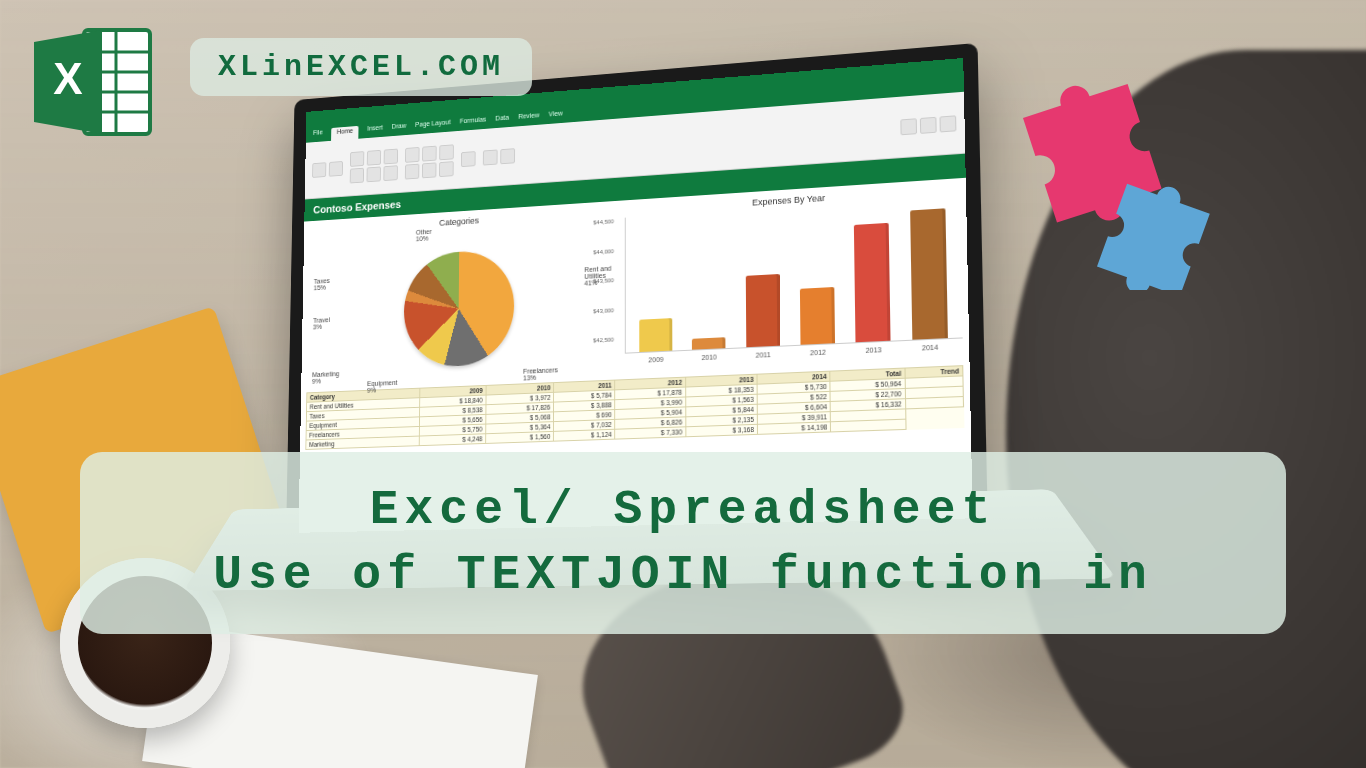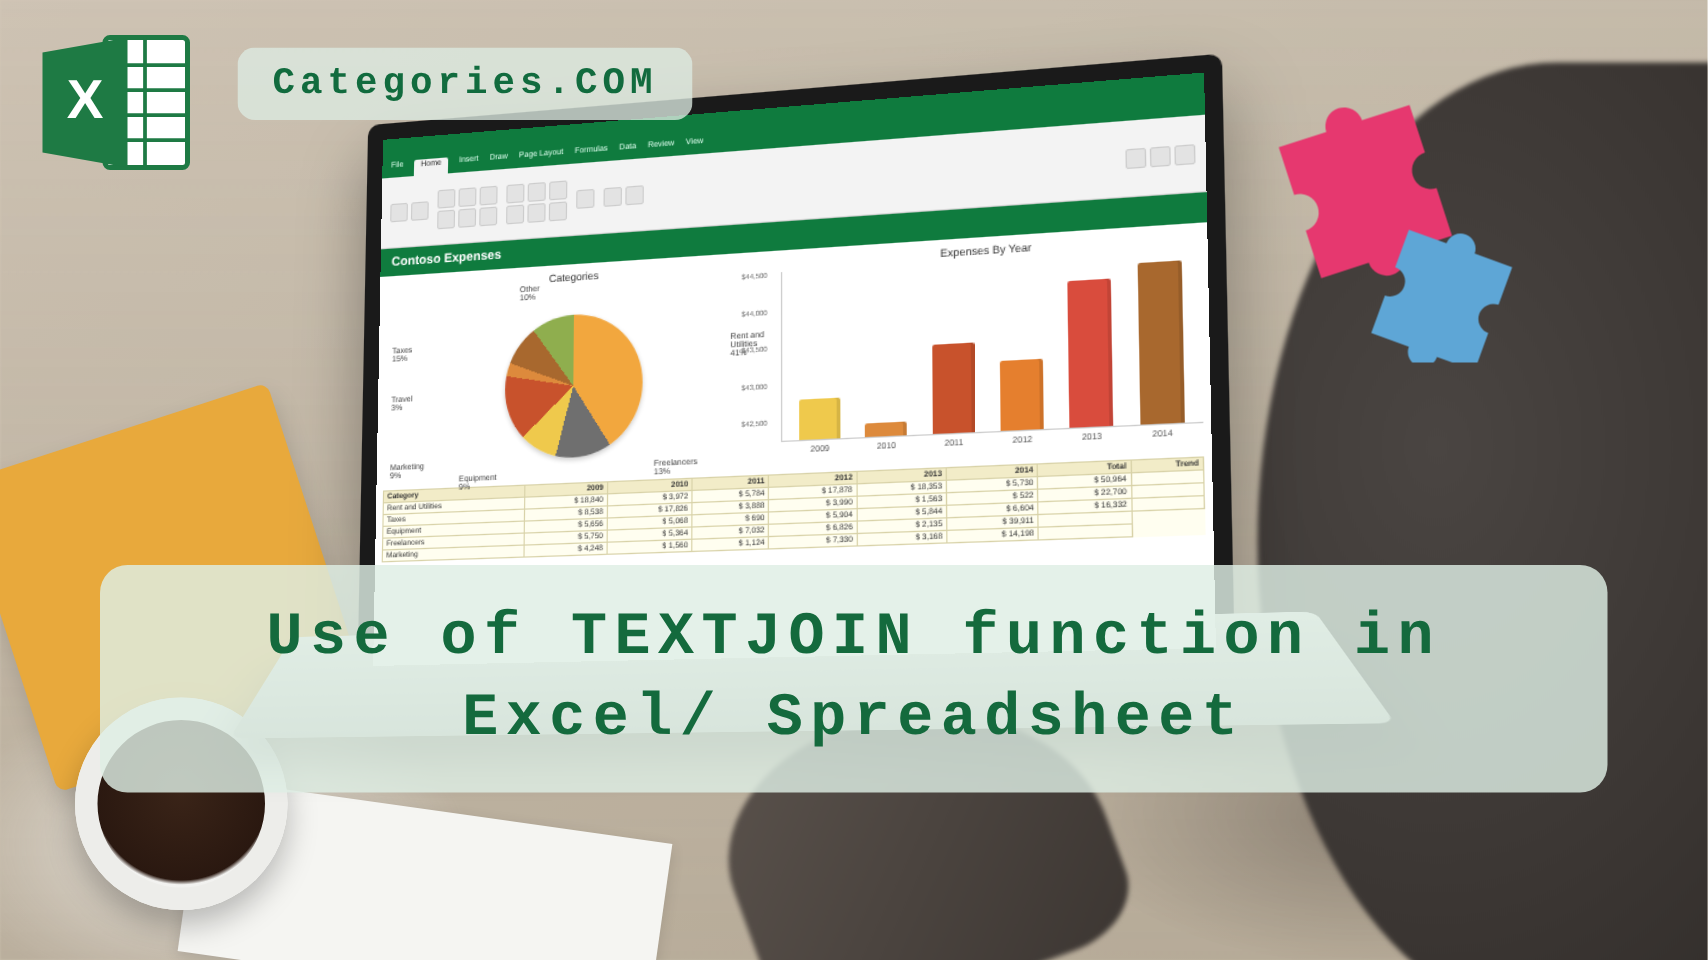--- a/index.html
+++ b/index.html
@@ -381,30 +381,30 @@
     <line x1="56" y1="50" x2="122" y2="50" stroke="#1e7a44" stroke-width="3"></line>
     <line x1="56" y1="70" x2="122" y2="70" stroke="#1e7a44" stroke-width="3"></line>
     <line x1="56" y1="90" x2="122" y2="90" stroke="#1e7a44" stroke-width="3"></line>
     <line x1="88" y1="8" x2="88" y2="112" stroke="#1e7a44" stroke-width="3"></line>
     <polygon points="6,20 74,8 74,112 6,100" fill="#1e7a44"></polygon>
     <text x="40" y="72" text-anchor="middle" font-size="44" font-weight="700" fill="#fff" font-family="Arial">X</text>
   </svg>
 </div>
 
 <div class="url-badge">
-  <span>Categories.COM</span>
+  <span>XLinEXCEL.COM</span>
 </div>
 
 <div class="puzzle-wrap">
   <svg viewBox="0 0 240 220">
     <g transform="translate(30,10) rotate(-18 70 70)">
       <path d="M20 20 h40 a15 15 0 1 1 30 0 h40 v40 a15 15 0 1 0 0 30 v40 h-40 a15 15 0 1 1 -30 0 h-40 v-40 a15 15 0 1 0 0 -30 z" fill="#e6386f"></path>
     </g>
     <g transform="translate(110,110) rotate(20 55 55)">
       <path d="M15 15 h32 a12 12 0 1 1 24 0 h32 v32 a12 12 0 1 0 0 24 v32 h-32 a12 12 0 1 1 -24 0 h-32 v-32 a12 12 0 1 0 0 -24 z" fill="#5ea6d6"></path>
     </g>
   </svg>
 </div>
 
 <div class="title-banner">
+  <div>Excel/ Spreadsheet</div>
   <div>Use of TEXTJOIN function in</div>
-  <div>Excel/ Spreadsheet</div>
 </div>
 
 </body></html>

